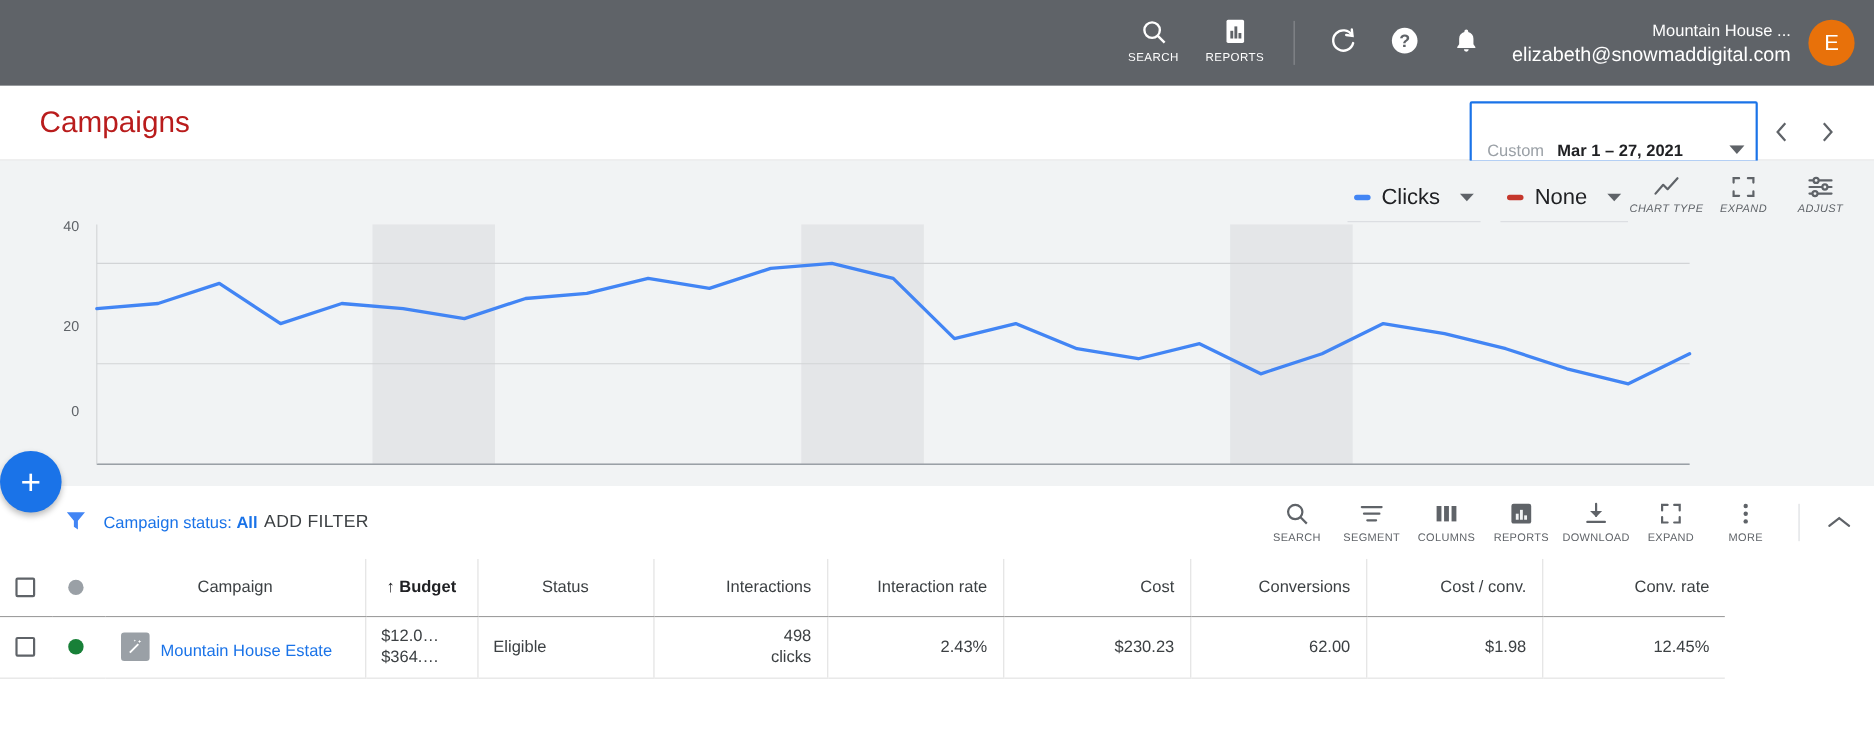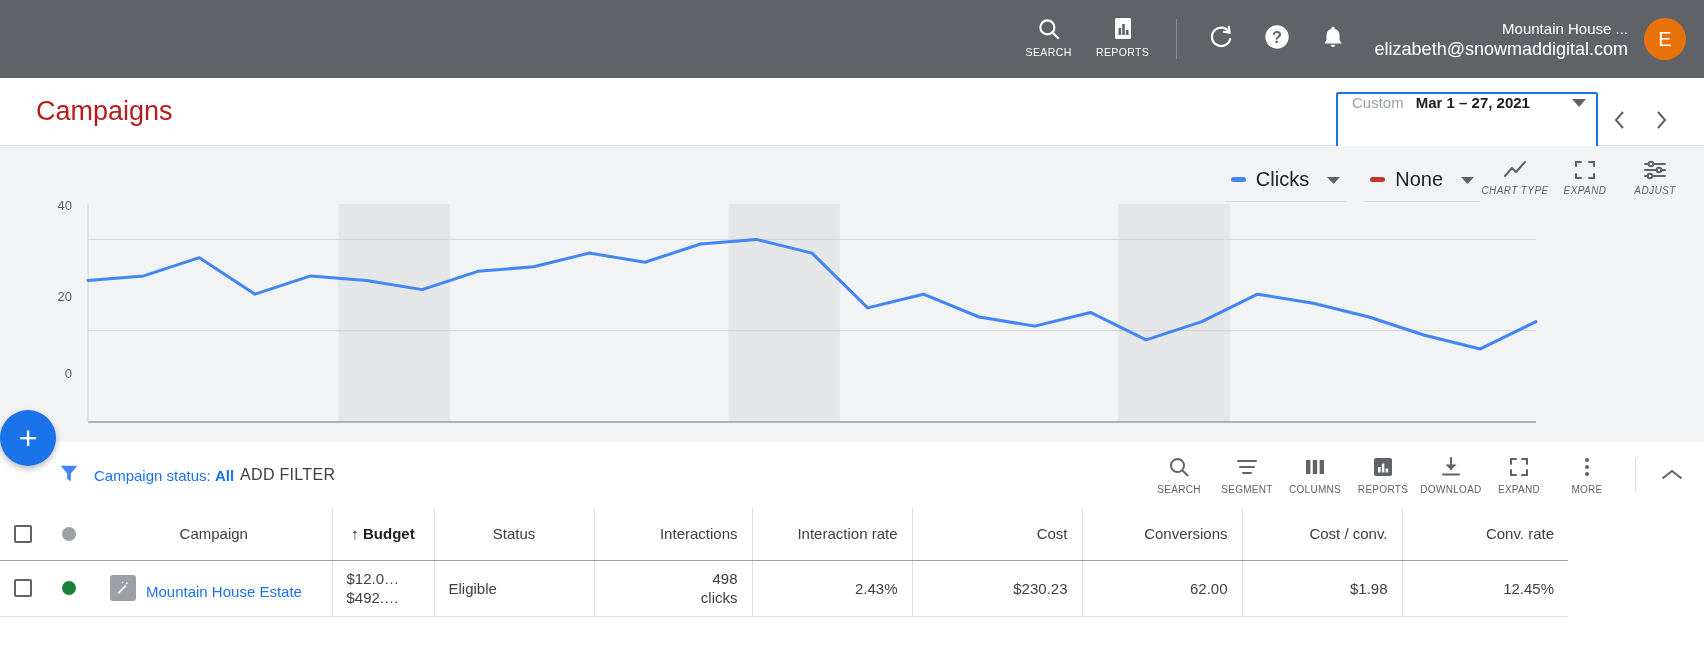--- a/index.html
+++ b/index.html
@@ -49,21 +49,21 @@
     height: 68px; background: #fff; display: flex; align-items: center;
     position: relative; border-bottom: 1px solid #e0e0e0;
   }
   .pagetitle { font-size: 27px; color: #b91c1c; margin-left: 36px; font-weight: 400; }
   .daterange {
     position: absolute; right: 22px; top: 14px;
     display: flex; align-items: center;
   }
   .dbox {
     border: 2px solid #1a73e8; border-radius: 2px; height: 56px;
-    display: flex; align-items: flex-start; padding: 0 10px 0 14px;
+    display: flex; align-items: flex-end; padding: 0 10px 0 14px;
     background: #fff; cursor: pointer; min-width: 262px;
   }
   .dcustom { font-size: 15px; color: #9aa0a6; margin-right: 12px; }
   .dval { font-size: 15px; color: #202124; font-weight: bold; }
   .dcaret { margin-left: auto; padding-left: 26px; color: #5f6368; }
   .darrow {
     width: 42px; height: 40px; display: flex; align-items: center;
     justify-content: center; color: #5f6368; cursor: pointer;
   }
 
@@ -448,21 +448,21 @@
                 <path d="M4.5 18.2 14.8 7.9l1.7 1.7L6.2 19.9z"></path>
                 <path d="M17.2 3.4l.6 1.6 1.6.6-1.6.6-.6 1.6-.6-1.6-1.6-.6 1.6-.6z"></path>
                 <path d="M11.4 3.1l.4 1 1 .4-1 .4-.4 1-.4-1-1-.4 1-.4z"></path>
               </svg>
             </span>
             <span class="camplink">Mountain House Estate</span>
           </div>
         </td>
         <td>
           <div class="twoline">$12.0…</div>
-          <div class="twoline">$492.…</div>
+          <div class="twoline">$364.…</div>
         </td>
         <td>Eligible</td>
         <td class="num">
           <div class="twoline">498</div>
           <div class="twoline">clicks</div>
         </td>
         <td class="num">2.43%</td>
         <td class="num">$230.23</td>
         <td class="num">62.00</td>
         <td class="num">$1.98</td>

